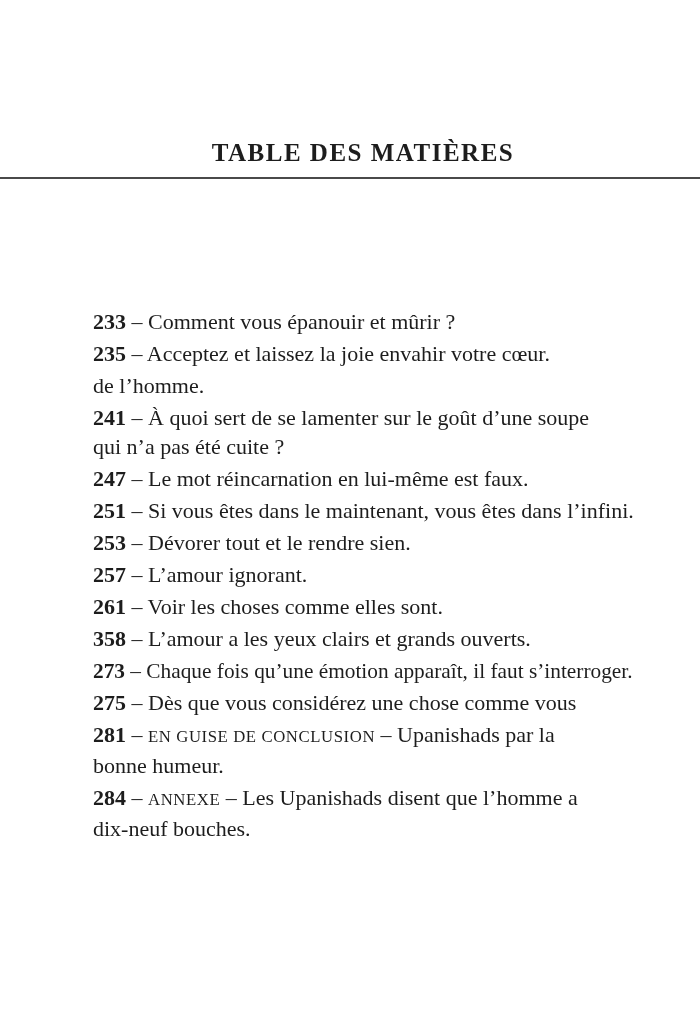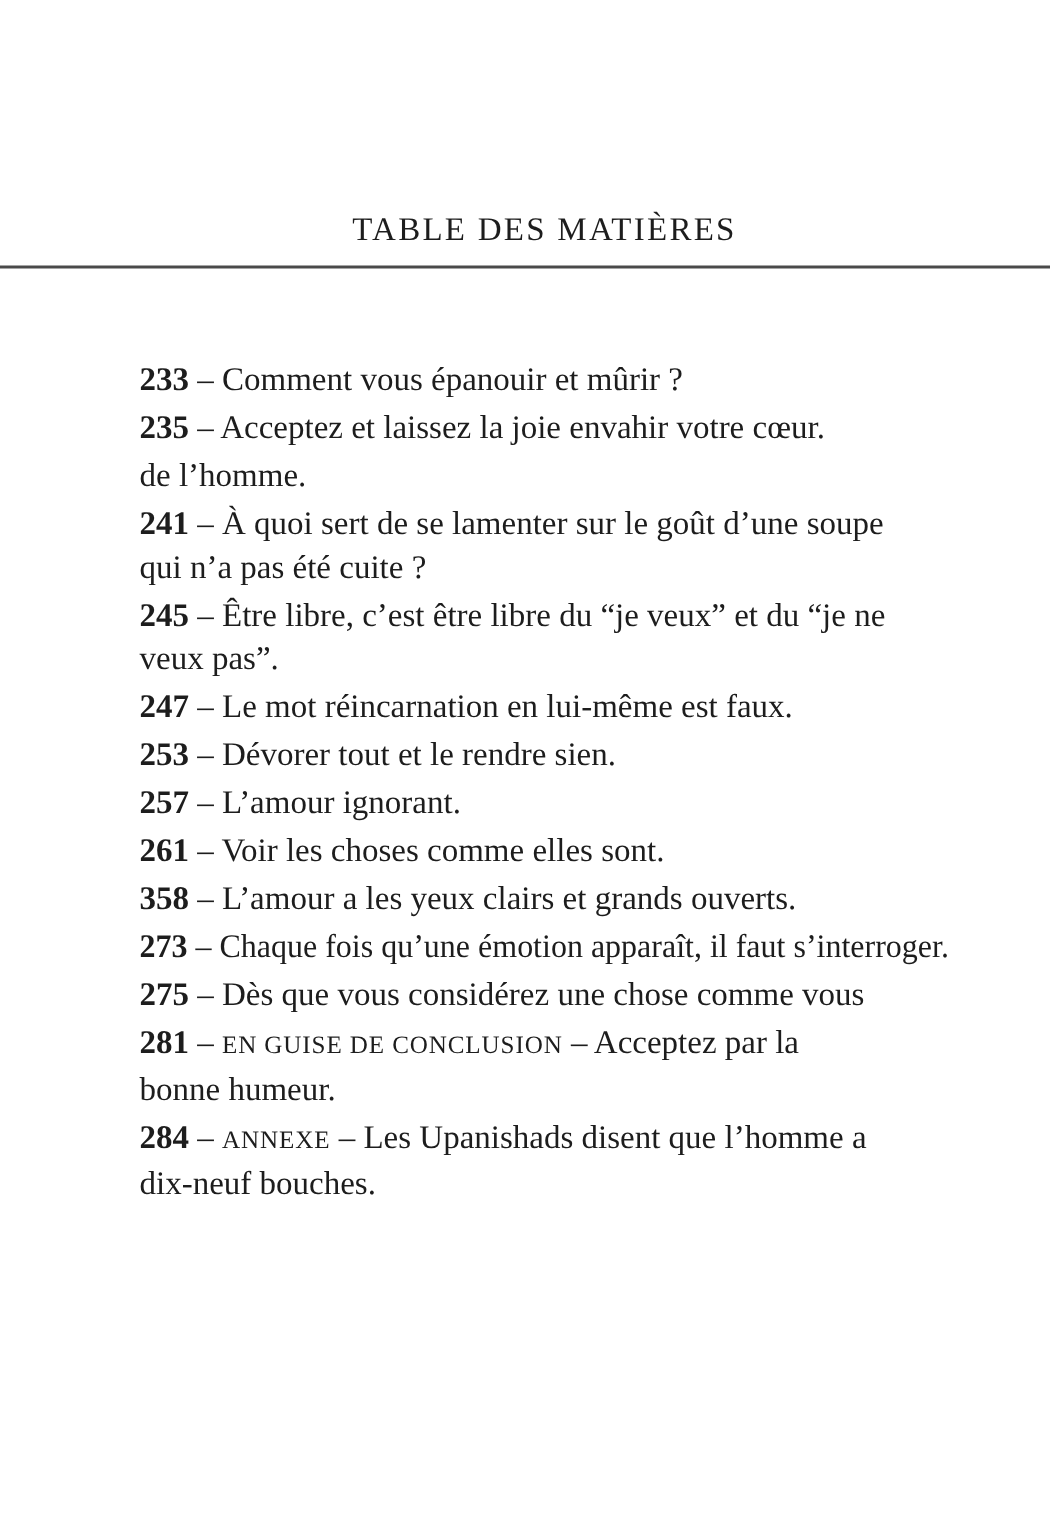--- a/index.html
+++ b/index.html
@@ -26,37 +26,38 @@
     position: relative;
   }
   .header {
     padding-top: 141px;
     margin-left: 93px;
     width: 540px;
     text-align: center;
   }
   .title {
     margin: 0;
-    font-size: 22px;
+    font-size: 25px;
     line-height: 24px;
-    font-weight: 400;
+    font-weight: 700;
     letter-spacing: 1.5px;
     color: var(--text);
     text-align: center;
   }
   .rule {
     height: 0;
     border-top: 2px solid var(--rule);
     margin-top: 12px;
     width: 700px;
   }
   .toc {
     width: 540px;
     margin-left: 93px;
-    padding-top: 59px;
+    padding-top: 87px;
+    margin-top: 41px;
   }
   .entry {
     margin-bottom: 3px;
   }
   .line {
     white-space: nowrap;
     font-size: 22px;
     line-height: 29px;
     transform-origin: left center;
   }
@@ -87,46 +88,45 @@
         <div class="line"><span class="num">235</span><span class="sep"> – </span><span class="txt">Acceptez et laissez la joie envahir votre cœur.</span></div>
       </div>
       <div class="entry">
         <div class="line"><span class="txt">de l’homme.</span></div>
       </div>
       <div class="entry">
         <div class="line"><span class="num">241</span><span class="sep"> – </span><span class="txt">À quoi sert de se lamenter sur le goût d’une soupe</span></div>
         <div class="line"><span class="txt">qui n’a pas été cuite ?</span></div>
       </div>
       <div class="entry">
-        <div class="line"><span class="num">245</span><span class="sep"> – </span><span class="txt">Être libre, c’est être libre du “je veux” et du “je ne</span></div>
-        <div class="line"><span class="txt">veux pas”.</span></div>
+        <div class="line"><span class="num">247</span><span class="sep"> – </span><span class="txt">Le mot réincarnation en lui-même est faux.</span></div>
       </div>
       <div class="entry">
-        <div class="line"><span class="num">247</span><span class="sep"> – </span><span class="txt">Le mot réincarnation en lui-même est faux.</span></div>
+        <div class="line"><span class="num">251</span><span class="sep"> – </span><span class="txt">Si vous êtes dans le maintenant, vous êtes dans l’infini.</span></div>
       </div>
       <div class="entry">
         <div class="line"><span class="num">253</span><span class="sep"> – </span><span class="txt">Dévorer tout et le rendre sien.</span></div>
       </div>
       <div class="entry">
         <div class="line"><span class="num">257</span><span class="sep"> – </span><span class="txt">L’amour ignorant.</span></div>
       </div>
       <div class="entry">
         <div class="line"><span class="num">261</span><span class="sep"> – </span><span class="txt">Voir les choses comme elles sont.</span></div>
       </div>
       <div class="entry">
         <div class="line"><span class="num">358</span><span class="sep"> – </span><span class="txt">L’amour a les yeux clairs et grands ouverts.</span></div>
       </div>
       <div class="entry">
         <div class="line" style="transform: scaleX(0.9695);"><span class="num">273</span><span class="sep"> – </span><span class="txt">Chaque fois qu’une émotion apparaît, il faut s’interroger.</span></div>
       </div>
       <div class="entry">
         <div class="line"><span class="num">275</span><span class="sep"> – </span><span class="txt">Dès que vous considérez une chose comme vous</span></div>
       </div>
       <div class="entry">
-        <div class="line"><span class="num">281</span><span class="sep"> – </span><span class="txt sc">EN GUISE DE CONCLUSION</span><span class="txt"> – Acceptez par la</span></div>
+        <div class="line"><span class="num">281</span><span class="sep"> – </span><span class="txt sc">EN GUISE DE CONCLUSION</span><span class="txt"> – Upanishads par la</span></div>
         <div class="line"><span class="txt">bonne humeur.</span></div>
       </div>
       <div class="entry">
         <div class="line"><span class="num">284</span><span class="sep"> – </span><span class="txt sc">ANNEXE</span><span class="txt"> – Les Upanishads disent que l’homme a</span></div>
         <div class="line"><span class="txt">dix-neuf bouches.</span></div>
       </div>
     </main>
 </div>
 
 </body></html>

